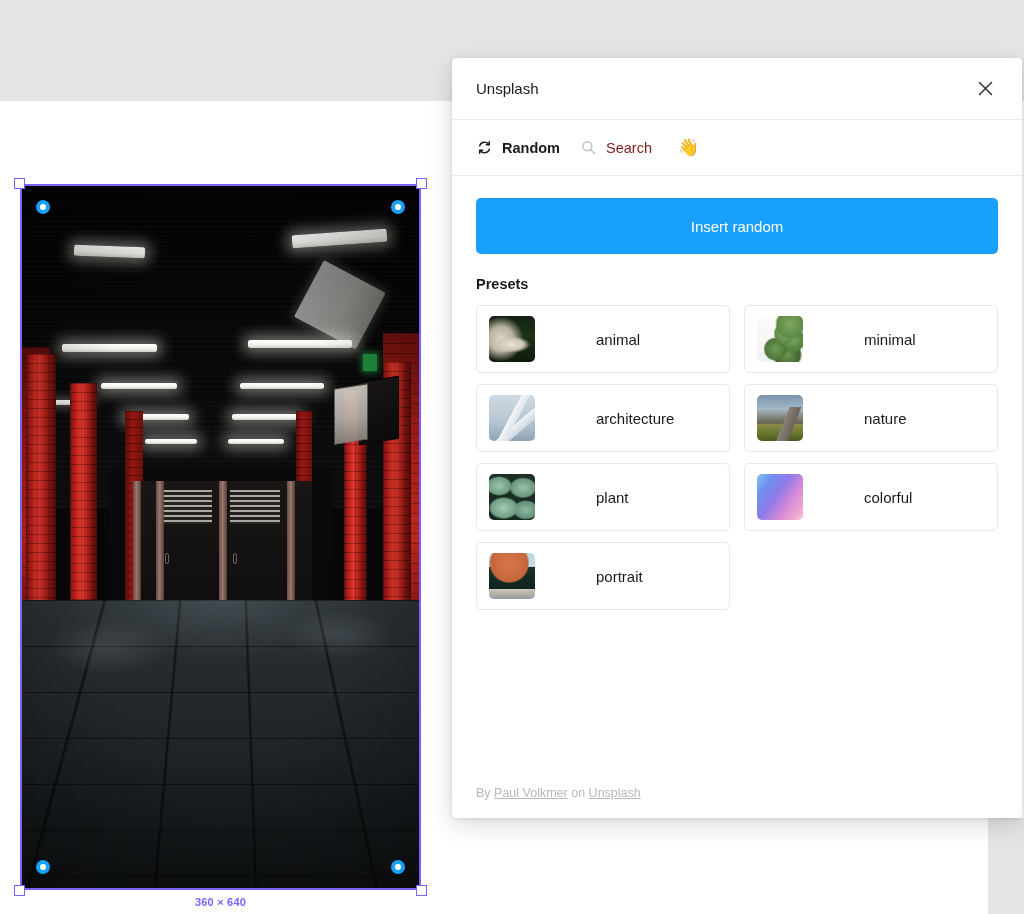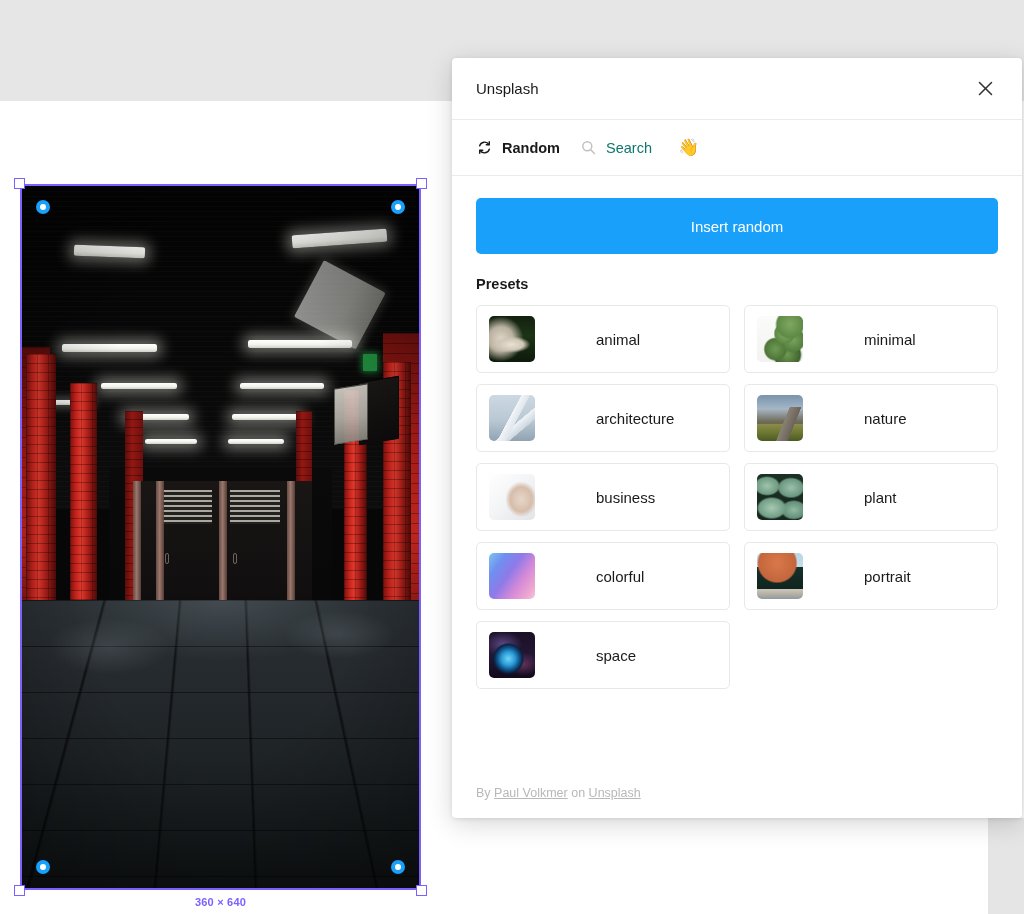--- a/index.html
+++ b/index.html
@@ -284,21 +284,21 @@
     align-items: center;
     gap: 9px;
     cursor: pointer;
   }
   .tab-label {
     font-size: 14.5px;
     color: #1a1a1a;
     font-weight: 700;
   }
   .tab.inactive .tab-label {
-    color: #0f766e;
+    color: #7f1d1d;
     font-weight: 400;
   }
   .tab-icon { display: flex; align-items: center; color: #1a1a1a; }
   .tab.inactive .tab-icon { color: #c0c0c0; }
   .wave-emoji {
     font-size: 17px;
     line-height: 1;
     margin-left: 6px;
   }
 
@@ -593,45 +593,37 @@
         <div class="preset">
           <div class="preset-thumb t-architecture"></div>
           <div class="preset-label">architecture</div>
         </div>
 
         <div class="preset">
           <div class="preset-thumb t-nature"></div>
           <div class="preset-label">nature</div>
         </div>
 
-        <div class="preset">
-          <div class="preset-thumb t-business"></div>
-          <div class="preset-label">business</div>
-        </div>
 
         <div class="preset">
           <div class="preset-thumb t-plant"></div>
           <div class="preset-label">plant</div>
         </div>
 
         <div class="preset">
           <div class="preset-thumb t-colorful"></div>
           <div class="preset-label">colorful</div>
         </div>
 
         <div class="preset">
           <div class="preset-thumb t-portrait"></div>
           <div class="preset-label">portrait</div>
         </div>
 
 
-        <div class="preset">
-          <div class="preset-thumb t-space"></div>
-          <div class="preset-label">space</div>
-        </div>
 
 
 
       </div>
     </div>
 
     <div class="panel-footer">
       <span>By</span>
       <a href="#">Paul Volkmer</a>
       <span>on</span>

